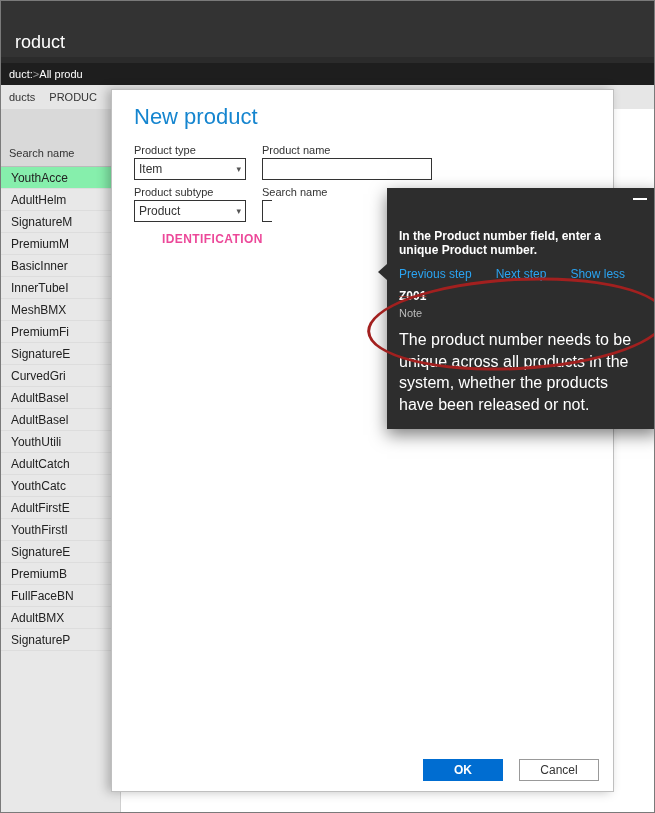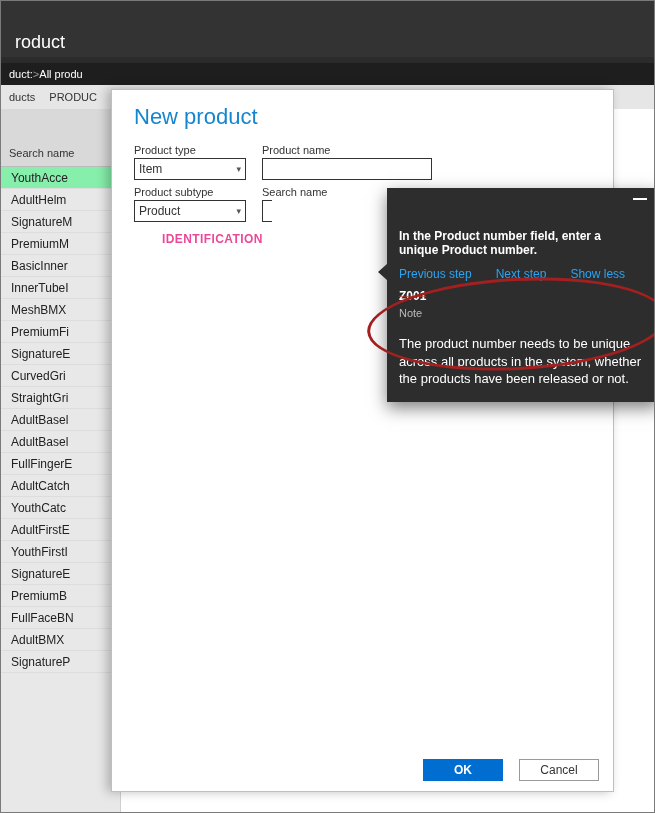--- a/index.html
+++ b/index.html
@@ -140,21 +140,21 @@
       color: #fff;
       box-shadow: 0 6px 16px rgba(0,0,0,0.5);
       padding: 10px 12px 14px 12px;
       font-size: 12px;
     }
     .tooltip-title { font-weight: bold; margin-bottom: 10px; padding-right: 18px; margin-top: 31px;}
     .tooltip-links { display: flex; gap: 24px; margin-bottom: 8px; }
     .tooltip-links span { color: #2aa4f2; cursor: pointer; font-size: 12px; }
     .tooltip-sub { color: #bbb; font-size: 11px; margin-top: 4px;}
     .tooltip-example { font-weight: bold; font-size: 12px; text-decoration: line-through; text-decoration-color: rgba(192,57,43,0.6); }
-    .tooltip-note { font-size: 13px; line-height: 1.35; margin-top: 16px; }
+    .tooltip-note { font-size: 16px; line-height: 1.35; margin-top: 10px; }
     .tooltip-minus {
       position: absolute; top: 10px; right: 12px;
       width: 14px; height: 2px; background: #fff;
     }
     .tooltip-pointer {
       position: absolute;
       left: -9px; top: 76px;
       width: 0; height: 0;
       border-top: 8px solid transparent;
       border-bottom: 8px solid transparent;
@@ -208,24 +208,23 @@
       <div class="grid-row selected">YouthAcce</div>
       <div class="grid-row">AdultHelm</div>
       <div class="grid-row">SignatureM</div>
       <div class="grid-row">PremiumM</div>
       <div class="grid-row">BasicInner</div>
       <div class="grid-row">InnerTubeI</div>
       <div class="grid-row">MeshBMX</div>
       <div class="grid-row">PremiumFi</div>
       <div class="grid-row">SignatureE</div>
       <div class="grid-row">CurvedGri</div>
-      <div class="grid-row">StraightGri</div>
       <div class="grid-row">AdultBasel</div>
       <div class="grid-row">AdultBasel</div>
-      <div class="grid-row">FullFingerE</div>
+      <div class="grid-row">YouthUtili</div>
       <div class="grid-row">AdultCatch</div>
       <div class="grid-row">YouthCatc</div>
       <div class="grid-row">AdultFirstE</div>
       <div class="grid-row">YouthFirstI</div>
       <div class="grid-row">SignatureE</div>
       <div class="grid-row">PremiumB</div>
       <div class="grid-row">FullFaceBN</div>
       <div class="grid-row">AdultBMX</div>
       <div class="grid-row">SignatureP</div>
     </div>

